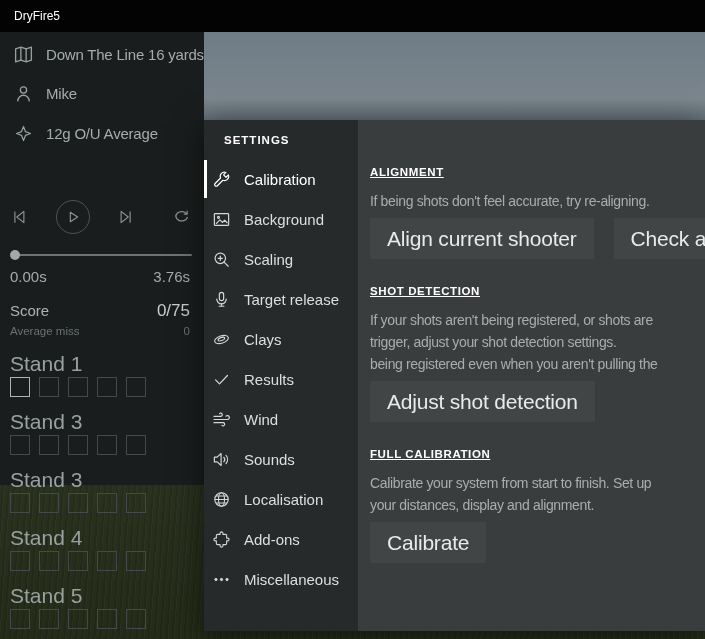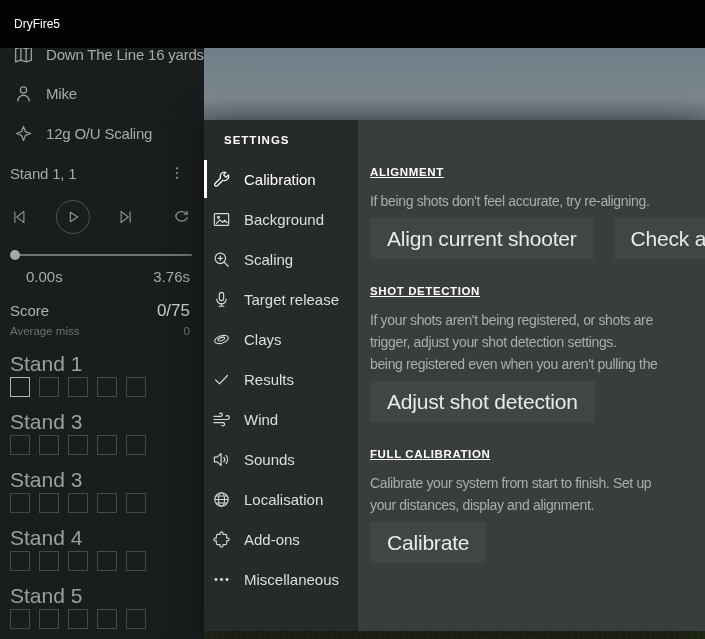--- a/index.html
+++ b/index.html
@@ -4,21 +4,21 @@
 <style>
   * { margin:0; padding:0; box-sizing:border-box; }
   html,body { background:#111; }
   .screen {
     position:relative; width:705px; height:639px; overflow:hidden;
     font-family:"Liberation Sans", sans-serif;
     background:#1A1D1D;
   }
   
   .titlebar {
-    position:absolute; top:0; left:0; width:705px; height:48px;
+    position:absolute; top:0; left:0; width:705px; height:32px;
     background:#030303; display:flex; align-items:center; padding-left:14px;
     z-index:5;
   }
   .titlebar .app-title { color:#ffffff; font-size:12px; }
 
   
   .scene {
     position:absolute; top:32px; left:0; width:705px; height:607px;
     background:linear-gradient(180deg,
       #6F7C86 0%, #76828A 7%, #7B868D 11%,
@@ -28,21 +28,21 @@
   }
   .scene::after {
     content:""; position:absolute; left:0; right:0; bottom:0; height:300px;
     background:repeating-linear-gradient(94deg,
       rgba(0,0,0,.18) 0 2px, rgba(255,255,255,.04) 2px 3px, transparent 3px 6px);
     opacity:.5;
   }
 
   
   .sidebar {
-    position:absolute; top:32px; left:0; width:204px; height:607px;
+    position:absolute; top:32px; left:0; width:204px; height:453px;
     background:#1A1D1D; z-index:2; color:#A6ABAB;
   }
   .nav-row { position:absolute; left:13px; right:8px; height:24px;
     display:flex; align-items:center; gap:12px; }
   .nav-row svg { flex:0 0 auto; stroke:#999F9F; }
   .nav-label { font-size:15px; letter-spacing:-0.2px; color:#A6ABAB; white-space:nowrap; }
   .stand-row { position:absolute; top:129px; left:10px; right:8px; height:24px;
     display:flex; align-items:center; }
   .stand-row .nav-label { color:#A2A7A7; }
   .kebab { position:absolute; right:8px; top:1px; width:22px; height:22px;
@@ -55,21 +55,21 @@
   .btn-next { left:116px; top:10px; width:20px; height:20px; }
   .btn-repeat { left:169px; top:9px; width:24px; height:22px; }
   .btn-play { left:56px; top:3px; width:34px; height:34px; border:1.5px solid #4C5252;
     border-radius:50%; }
 
   .slider-track { position:absolute; top:222px; left:14px; width:178px; height:2px;
     background:#6E7474; border-radius:1px; }
   .slider-thumb { position:absolute; top:218px; left:10px; width:10px; height:10px;
     border-radius:50%; background:#A3A8A8; }
 
-  .time-row { position:absolute; top:236px; left:26px; right:14px;
+  .time-row { position:absolute; top:236px; left:10px; right:14px;
     display:flex; justify-content:space-between; font-size:15px; color:#A6ABAB; }
   .score-row { position:absolute; top:269px; left:10px; right:14px;
     display:flex; justify-content:space-between; align-items:baseline; }
   .score-label { font-size:15px; color:#AEB2B2; }
   .score-value { font-size:17px; color:#C9CDCD; }
   .avg-row { position:absolute; top:293px; left:10px; right:14px;
     display:flex; justify-content:space-between; font-size:11.5px; color:#6B7171; }
 
   .stands-list { position:absolute; top:320px; left:10px; right:8px; }
   .stand-block { margin-bottom:13px; }
@@ -137,33 +137,23 @@
         <circle cx="12" cy="8" r="3.6"></circle>
           <path d="M5.5 20.5a6.5 6.5 0 0 1 13 0"></path>
       </svg>
       <span class="nav-label">Mike</span>
     </div>
 
     <div class="nav-row" style="top:89px">
       <svg width="21" height="21" viewBox="0 0 24 24" fill="none" stroke-width="1.4" stroke-linejoin="round">
         <path d="M12 4l2.2 5.8L20 12l-5.8 2.2L12 20l-2.2-5.8L4 12l5.8-2.2z"></path>
       </svg>
-      <span class="nav-label">12g O/U Scaling</span>
-    </div>
-
-    <div class="stand-row">
-      <span class="nav-label">Stand 1, 1</span>
-      <span class="kebab">
-        <svg width="16" height="16" viewBox="0 0 24 24" fill="#A2A7A7">
-          <circle cx="12" cy="5" r="1.5"></circle>
-            <circle cx="12" cy="12" r="1.5"></circle>
-            <circle cx="12" cy="19" r="1.5"></circle>
-        </svg>
-      </span>
-    </div>
+      <span class="nav-label">12g O/U Average</span>
+    </div>
+
 
     <div class="transport">
       <span class="tbtn btn-prev">
         <svg width="18" height="18" viewBox="0 0 24 24" fill="none" stroke-width="1.5" stroke-linejoin="round">
             <path d="M6.5 4.5v15"></path>
             <path d="M18.5 4.5L9 12l9.5 7.5z"></path>
           </svg>
       </span>
       <span class="tbtn btn-play">
         <svg width="16" height="16" viewBox="0 0 24 24" fill="none" stroke="#8E9494" stroke-width="1.7" stroke-linejoin="round">

